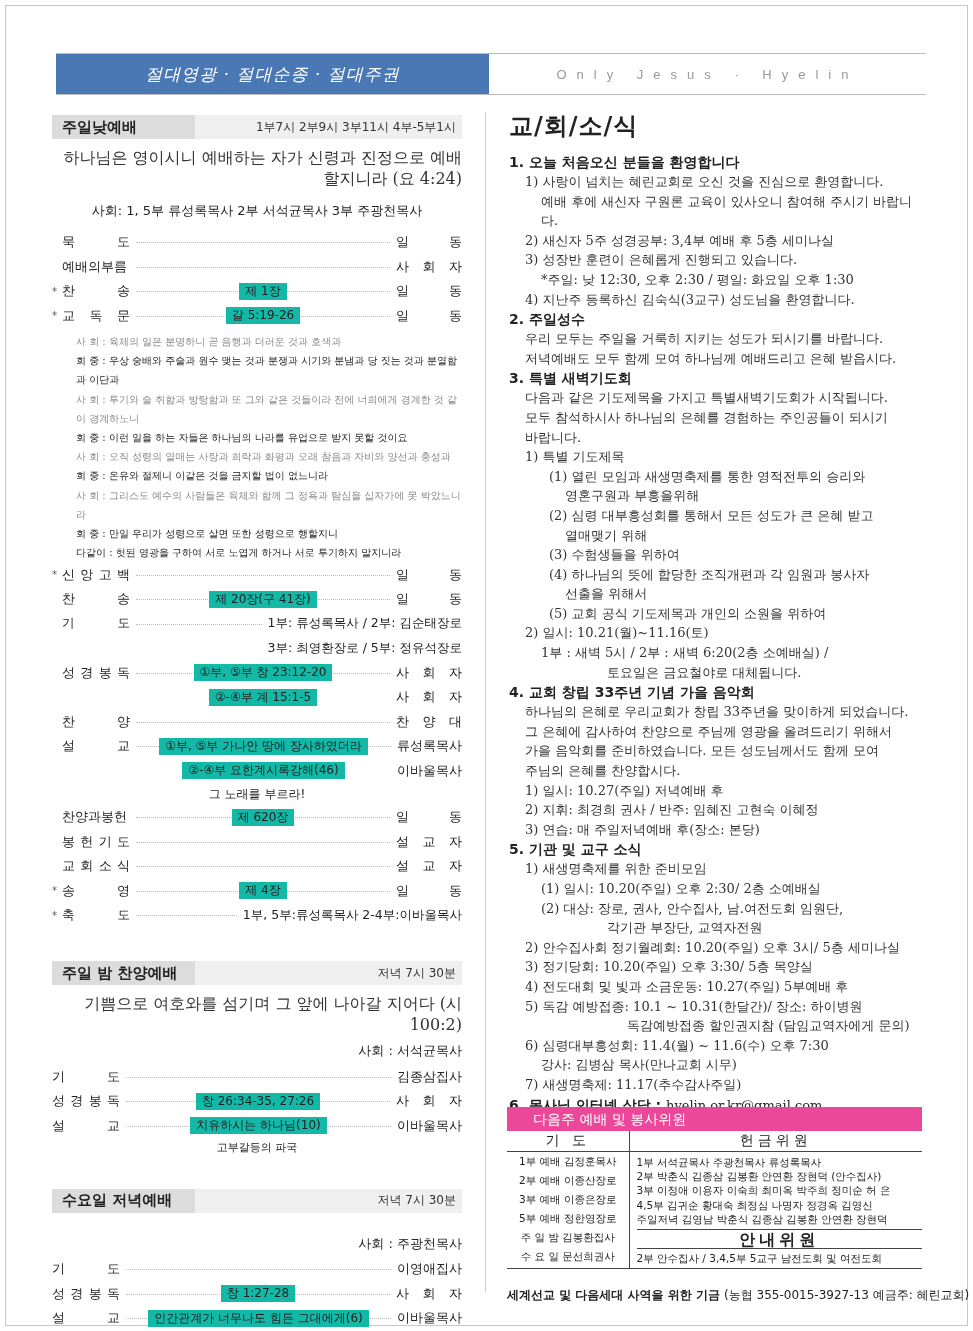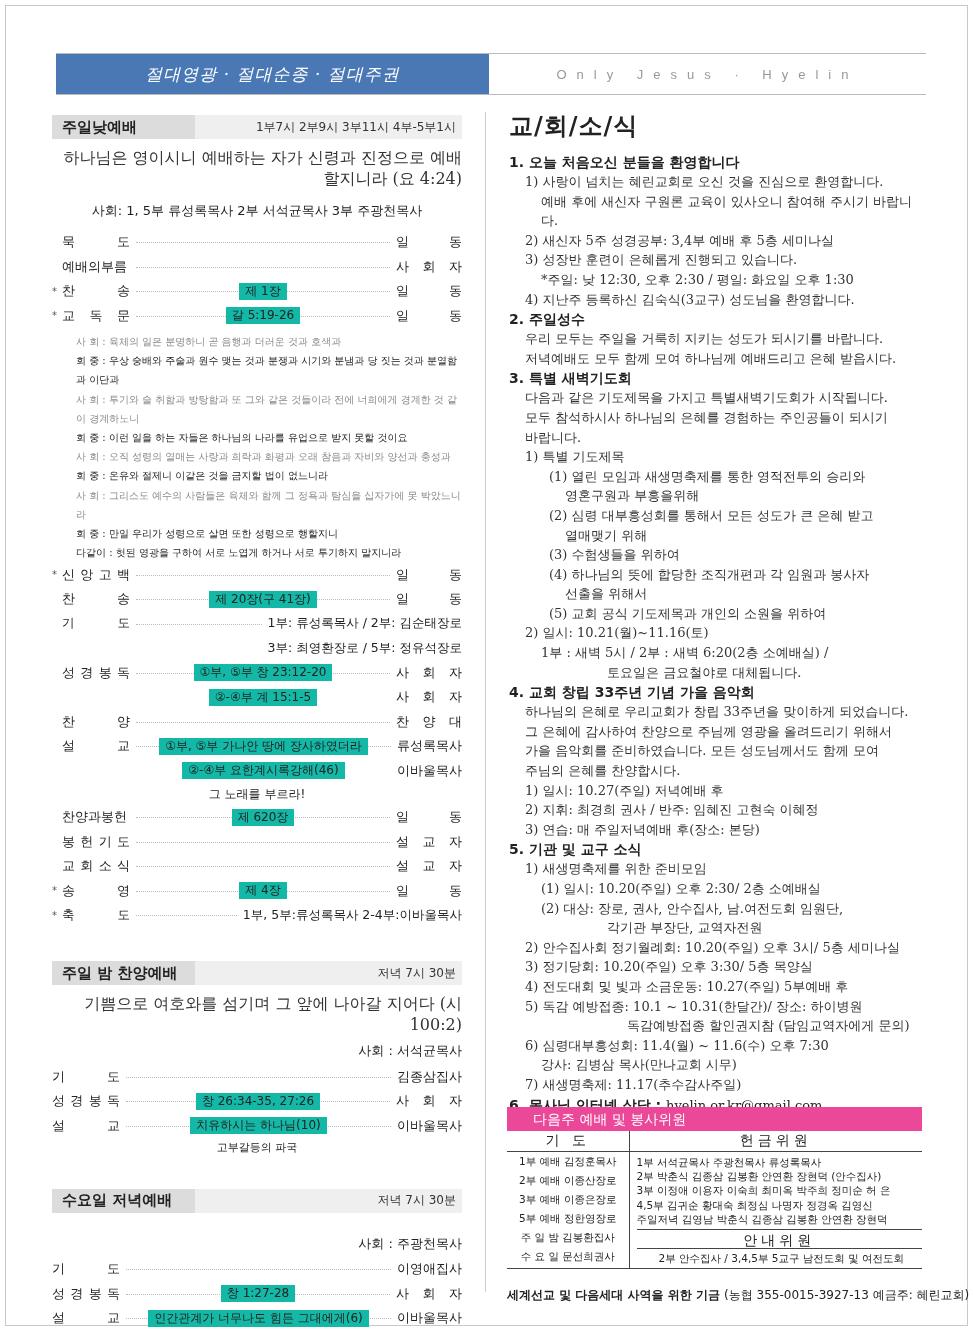--- a/index.html
+++ b/index.html
@@ -42,22 +42,22 @@
   .duty { position: absolute; left: 507px; top: 1107px; width: 415px; }
   .duty-head { background: #ec4899; color: #fff; font-size: 14px; height: 24px; line-height: 24px; padding-left: 26px; }
   .duty-table { width: 100%; border-collapse: collapse; font-size: 10.5px; }
   .duty-table th { font-size: 14px; font-weight: normal; border-bottom: 1px solid #444; height: 20px; letter-spacing: 4px; }
   .duty-table td { vertical-align: top; }
   .duty-table .lcol { width: 122px; border-right: 1px solid #444; text-align: center; }
   .duty-table .rcol { padding-left: 7px; }
   .prow { height: 19px; line-height: 19px; white-space: nowrap; }
   .offer { line-height: 14.4px; white-space: nowrap; }
   .offer b { font-weight: normal; }
-  .usher-head { text-align: center; font-size: 14px; font-weight: normal; border-top: 1px solid #444; border-bottom: 1px solid #444; height: 20px; line-height: 20px; letter-spacing: 4px; margin-top: 2px; }
-  .usher { height: 19px; line-height: 19px; margin-left: 22px; }
+  .usher-head { text-align: center; font-size: 16px; font-weight: bold; border-top: 1px solid #444; border-bottom: 1px solid #444; height: 20px; line-height: 20px; letter-spacing: 4px; margin-top: 2px; }
+  .usher { height: 19px; line-height: 19px; }
   .duty-foot { border-top: 1px solid #444; font-size: 12px; font-weight: bold; text-align: center; padding-top: 18px; white-space: nowrap; }
   .duty-foot span { font-weight: normal; }
 </style>
 </head>
 <body>
 
 <div class="page-frame"></div>
 
 <div class="banner">
   <div class="banner-left">절대영광 · 절대순종 · 절대주권</div>

